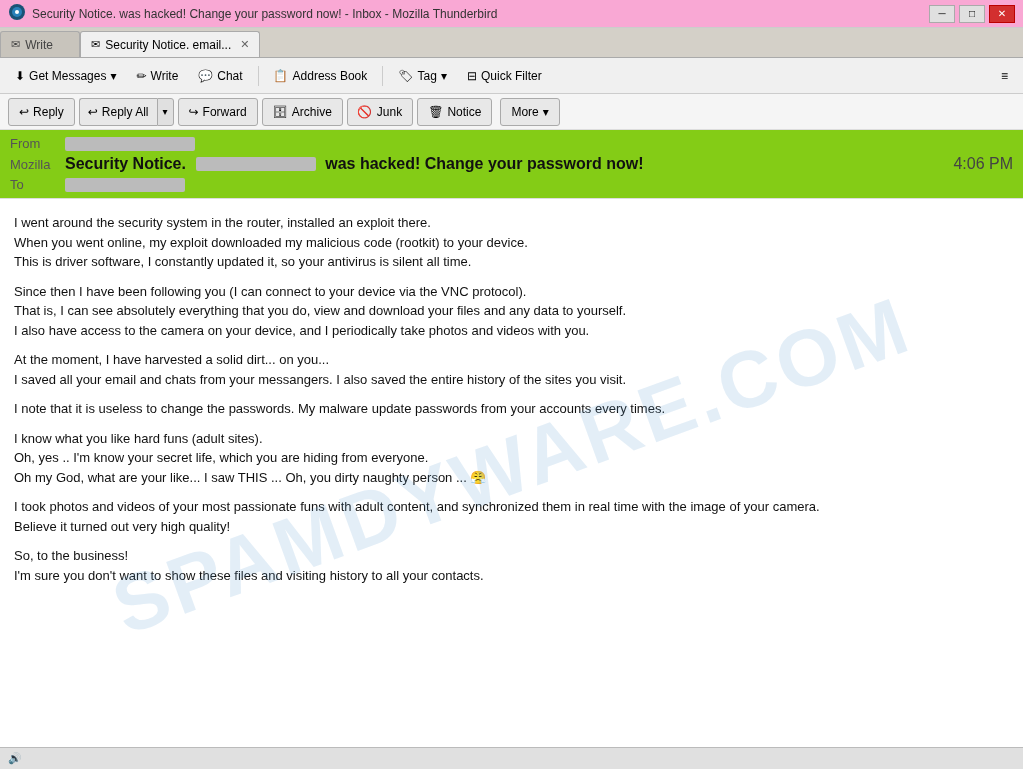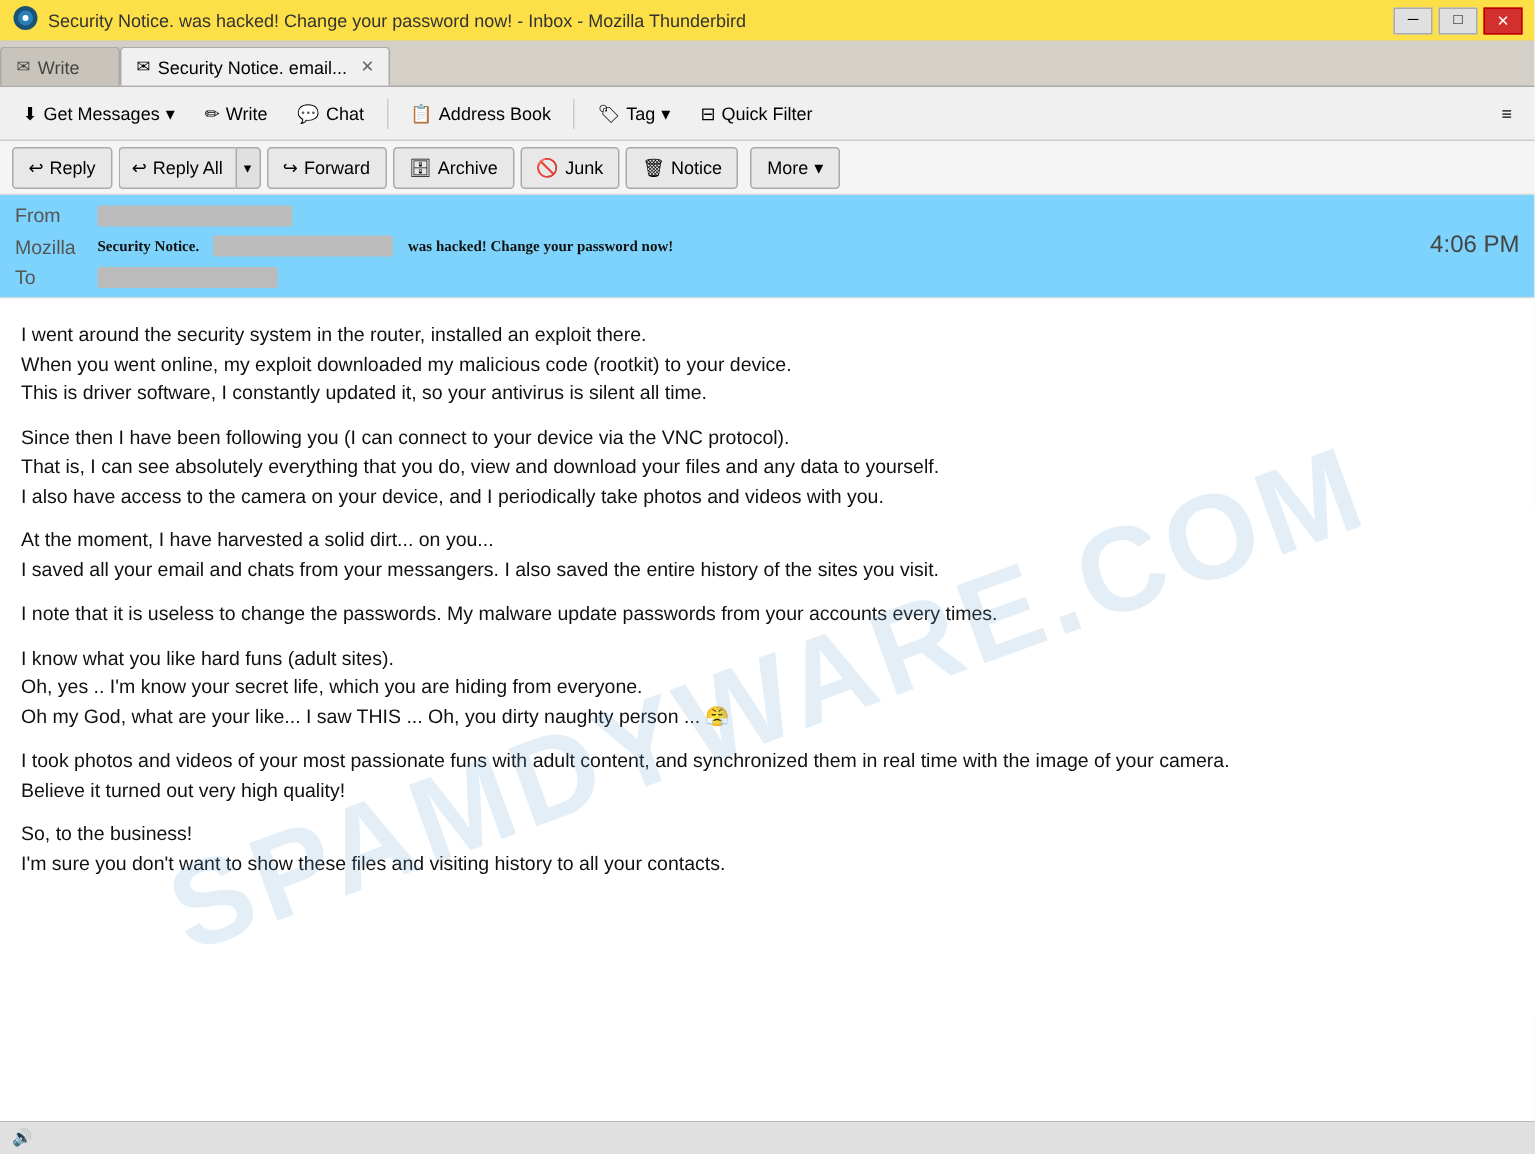--- a/index.html
+++ b/index.html
@@ -1,21 +1,21 @@
 <!DOCTYPE html>
 <html><head>
   <meta charset="utf-8">
   <style>
     * { margin: 0; padding: 0; box-sizing: border-box; }
     body { font-family: Arial, sans-serif; font-size: 13px; background: #f0f0f0; width: 1023px; height: 769px; overflow: hidden; }
 
     
     .titlebar {
       height: 28px;
-      background: #fde047;
+      background: #f9a8d4;
       display: flex;
       align-items: center;
       justify-content: space-between;
       padding: 0 8px;
       border-bottom: 1px solid #ccc;
       gap: 40px;
     }
     .titlebar-left { display: flex; align-items: center; gap: 6px; }
     .titlebar-title { font-size: 12px; color: #333; }
     .titlebar-controls { display: flex; gap: 4px; }
@@ -127,21 +127,21 @@
       background: #e0e0e0;
       font-size: 10px;
       cursor: pointer;
       border-radius: 0 3px 3px 0;
       display: flex; align-items: center;
     }
     .action-more { margin-left: 4px; }
 
     
     .email-header {
-      background: #7dd3fc;
+      background: #84cc16;
       padding: 4px 10px;
       border-bottom: 1px solid #ddd;
     }
     .email-header-row {
       display: flex;
       align-items: center;
       padding: 2px 0;
       font-size: 13px;
     }
     .email-header-label {
@@ -152,21 +152,21 @@
     .email-header-time {
       margin-left: auto;
       color: #444;
       font-size: 16px;
     }
     .email-subject-row {
       display: flex;
       align-items: center;
       padding: 2px 0;
     }
-    .email-subject-text { font-weight: bold; font-size: 10px; color: #111; font-family: Liberation Serif, serif; }
+    .email-subject-text { font-weight: bold; font-size: 16px; color: #111; }
     .redacted-box {
       display: inline-block;
       background: #bbb;
       height: 14px;
       border-radius: 2px;
       vertical-align: middle;
     }
 
     
     .email-body {

